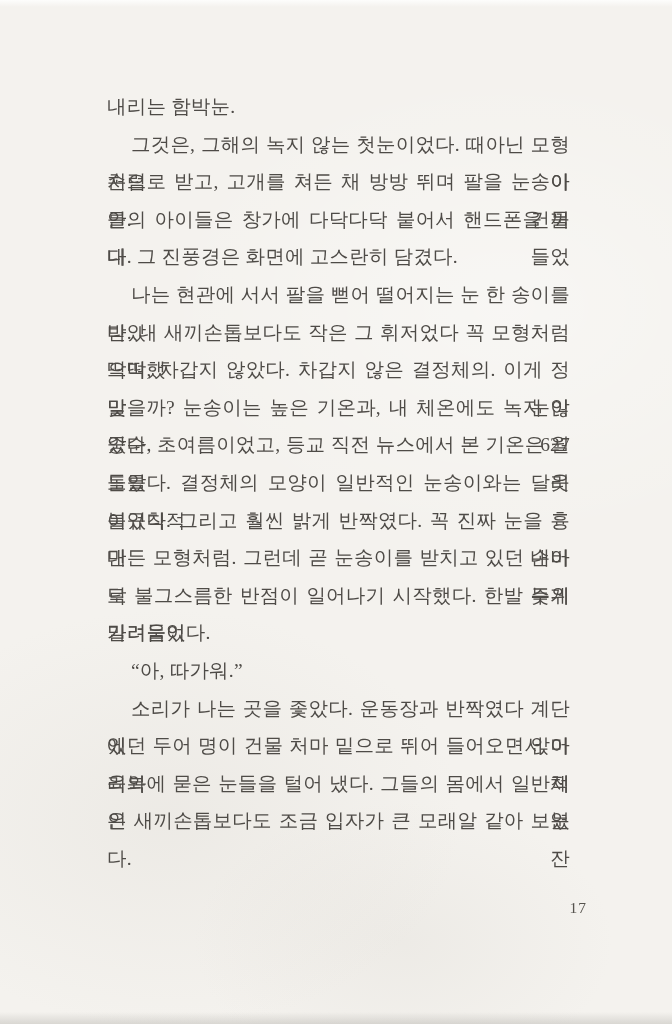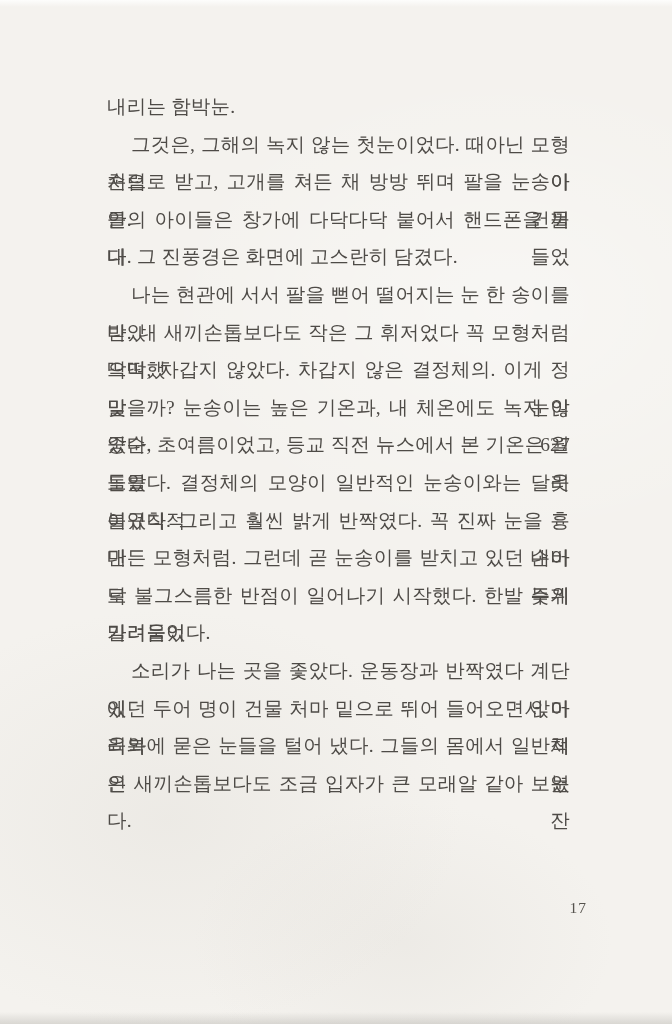--- a/index.html
+++ b/index.html
@@ -84,20 +84,21 @@
       <div class="line indent just">나는 현관에 서서 팔을 뻗어 떨어지는 눈 한 송이를 받았</div>
       <div class="line just">다. 내 새끼손톱보다도 작은 그 휘저었다 꼭 모형처럼 딱딱했</div>
       <div class="line just">으며, 차갑지 않았다. 차갑지 않은 결정체의. 이게 정말 눈이</div>
       <div class="line just">맞을까? 눈송이는 높은 기온과, 내 체온에도 녹지 않았다. 6월</div>
       <div class="line just">중순, 초여름이었고, 등교 직전 뉴스에서 본 기온은 27도를 웃</div>
       <div class="line just">돌았다. 결정체의 모양이 일반적인 눈송이와는 달리 불규칙적</div>
       <div class="line just">이었다. 그리고 훨씬 밝게 반짝였다. 꼭 진짜 눈을 흉내 내어</div>
       <div class="line just">만든 모형처럼. 그런데 곧 눈송이를 받치고 있던 손바닥 주위</div>
       <div class="line just">로 불그스름한 반점이 일어나기 시작했다. 한발 늦게 가려움이</div>
       <div class="line">밀려들었다.</div>
+      <div class="line indent">“아, 따가워.”</div>
       <div class="line indent just">소리가 나는 곳을 좇았다. 운동장과 반짝였다 계단에 앉아</div>
       <div class="line just">있던 두어 명이 건물 처마 밑으로 뛰어 들어오면서 머리와 체</div>
       <div class="line just">육복에 묻은 눈들을 털어 냈다. 그들의 몸에서 일반적인 눈</div>
       <div class="line just">은 새끼손톱보다도 조금 입자가 큰 모래알 같아 보였다. 잔</div>
     </div>
   <div class="page-number">17</div>
   <div class="edge-bottom"></div>
 </div>
 
 </body></html>

